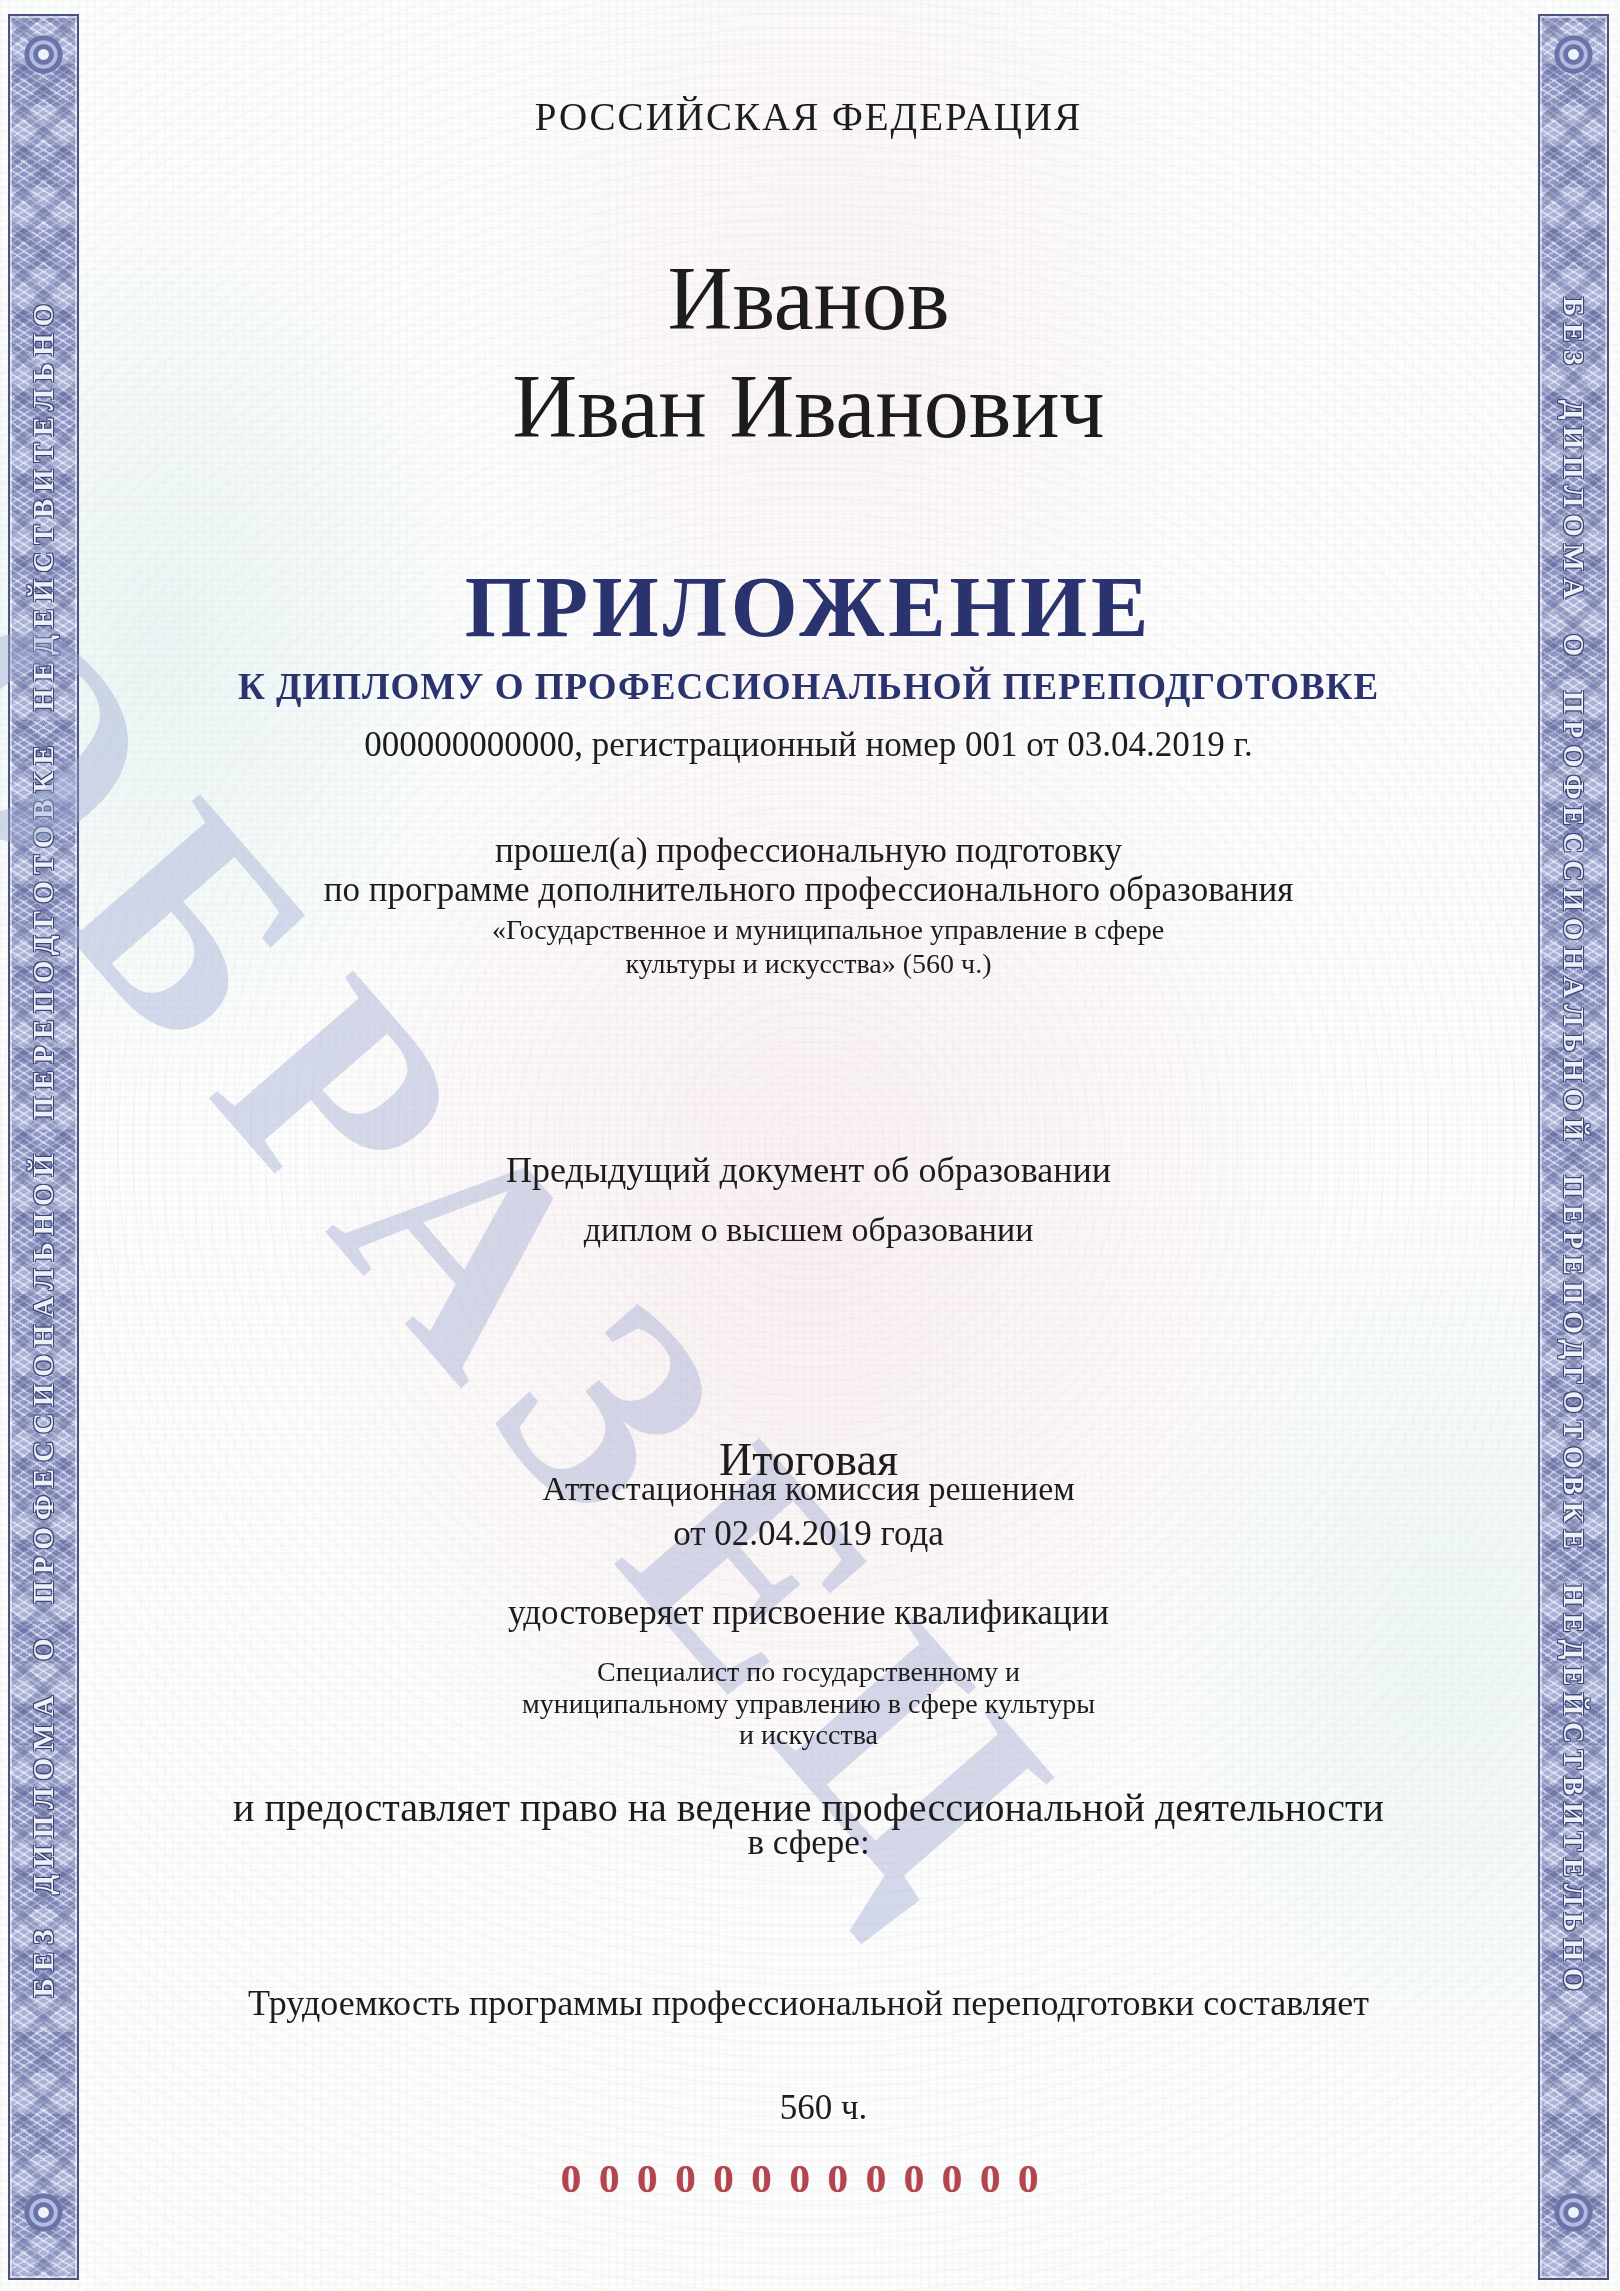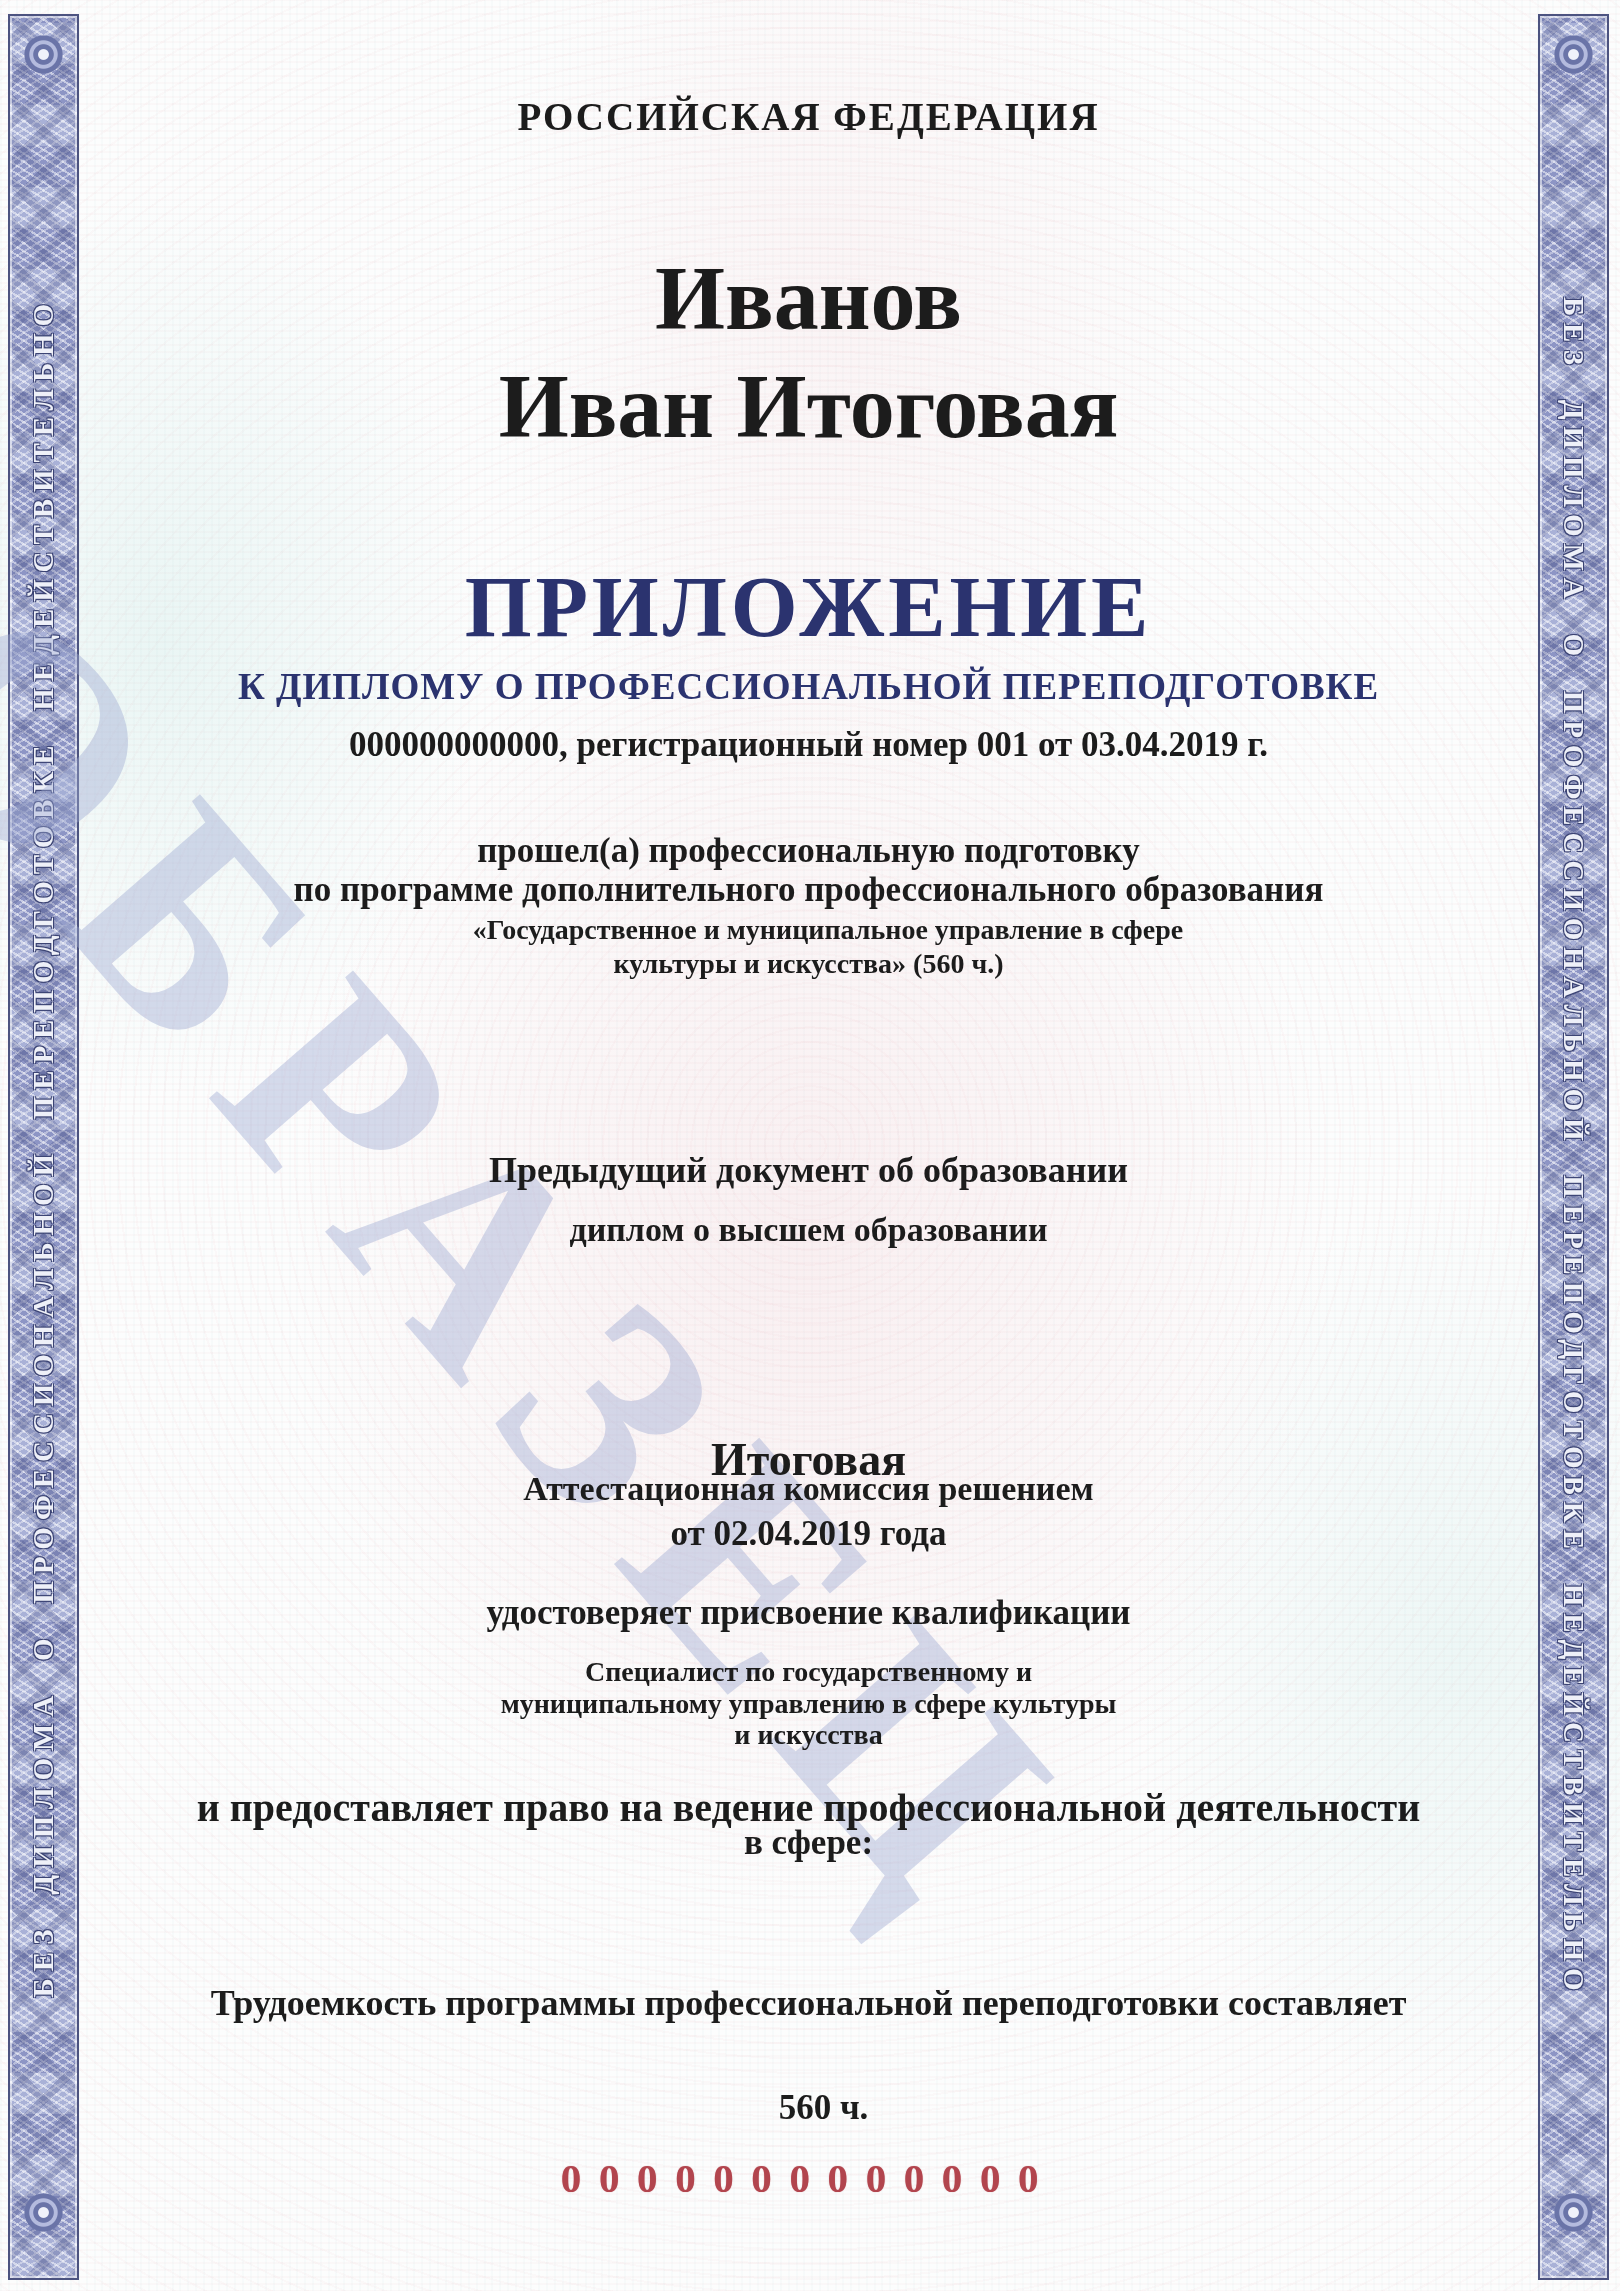--- a/index.html
+++ b/index.html
@@ -49,21 +49,21 @@
   
   .watermark{
     position:absolute;left:78px;top:539px;
     transform:rotate(49deg);transform-origin:0 0;
     font-size:294px;font-weight:bold;letter-spacing:39px;white-space:nowrap;
     color:rgba(158,169,210,0.42);
     font-family:"Liberation Serif",serif;
   }
   
   .content{position:absolute;left:78px;right:81px;top:0;bottom:0;}
-  .line{position:absolute;left:0;right:0;text-align:center;white-space:nowrap;font-weight:bold;}
+  .line{position:absolute;left:0;right:0;text-align:center;white-space:nowrap;}
   .country{top:94px;font-size:39px;letter-spacing:2px;}
   .lastname{top:247px;font-size:90px;}
   .firstmiddle{top:355px;font-size:90px;}
   .doc-title{top:557px;font-size:86px;font-weight:bold;color:#2b336f;letter-spacing:3.9px;}
   .doc-subtitle{top:665px;font-size:37px;font-weight:bold;color:#2b336f;letter-spacing:1px;}
   .regline{top:725px;font-size:35px;}
   .t1{top:831px;font-size:35px;}
   .t2{top:870px;font-size:35px;}
   .p1{top:914px;font-size:28px;padding-left:39px;}
   .p2{top:948px;font-size:28px;}
@@ -95,21 +95,21 @@
   <div class="strip right">
     <span class="strip-text">БЕЗ ДИПЛОМА О ПРОФЕССИОНАЛЬНОЙ ПЕРЕПОДГОТОВКЕ НЕДЕЙСТВИТЕЛЬНО</span>
   </div>
 
   <div class="watermark">ОБРАЗЕЦ</div>
 
   <div class="content">
     <div class="line country">РОССИЙСКАЯ ФЕДЕРАЦИЯ</div>
 
     <div class="line lastname">Иванов</div>
-    <div class="line firstmiddle">Иван Итоговая</div>
+    <div class="line firstmiddle">Иван Иванович</div>
 
     <div class="line doc-title">ПРИЛОЖЕНИЕ</div>
     <div class="line doc-subtitle">К ДИПЛОМУ О ПРОФЕССИОНАЛЬНОЙ ПЕРЕПОДГОТОВКЕ</div>
     <div class="line regline">000000000000, регистрационный номер 001 от 03.04.2019 г.</div>
 
     <div class="line t1">прошел(а) профессиональную подготовку</div>
     <div class="line t2">по программе дополнительного профессионального образования</div>
     <div class="line p1">«Государственное и муниципальное управление в сфере</div>
     <div class="line p2">культуры и искусства» (560 ч.)</div>
 

